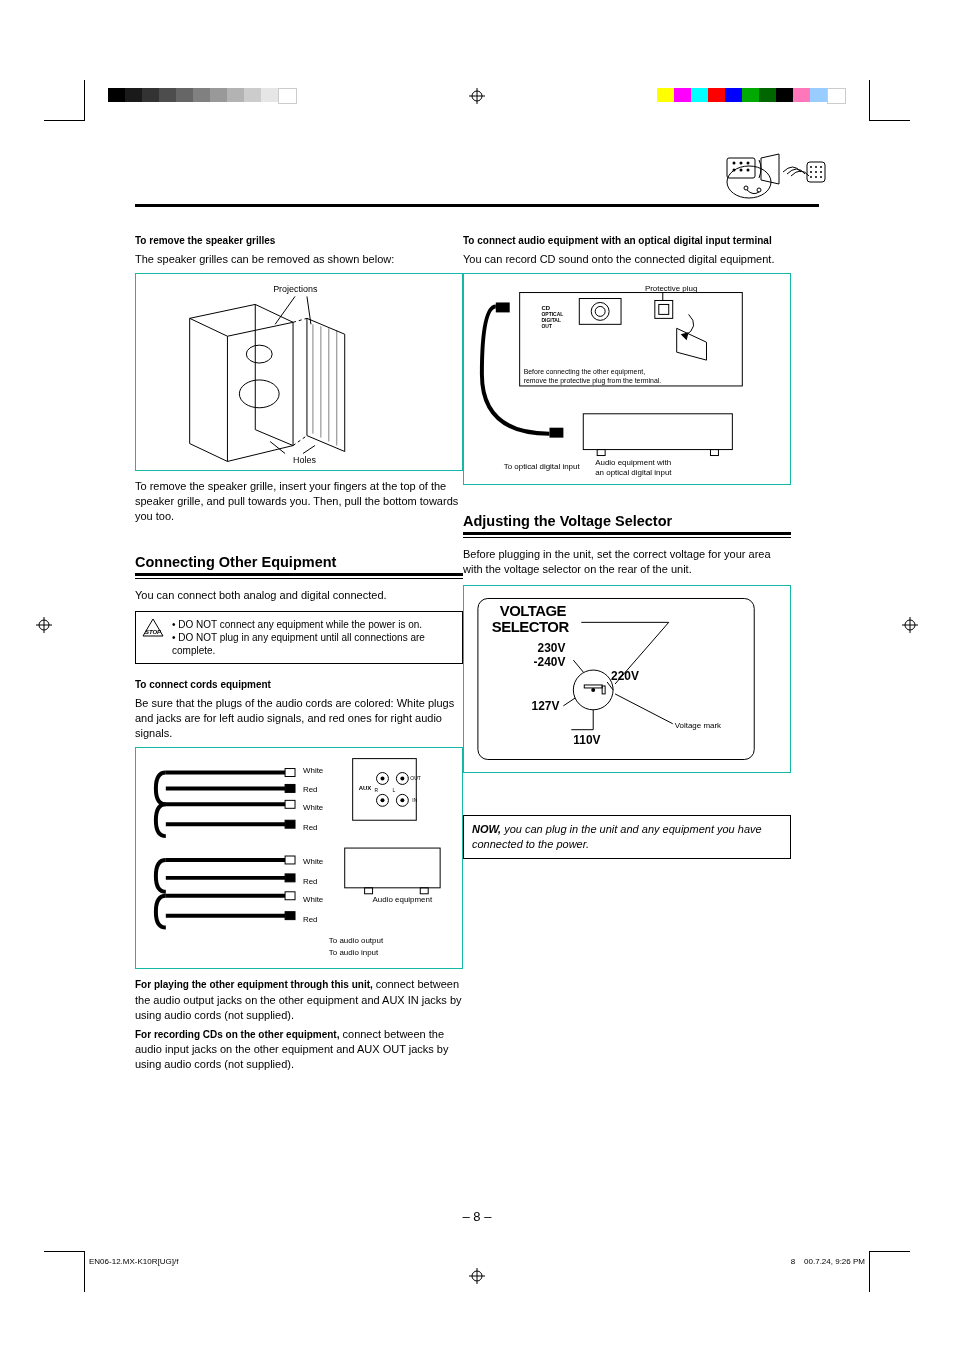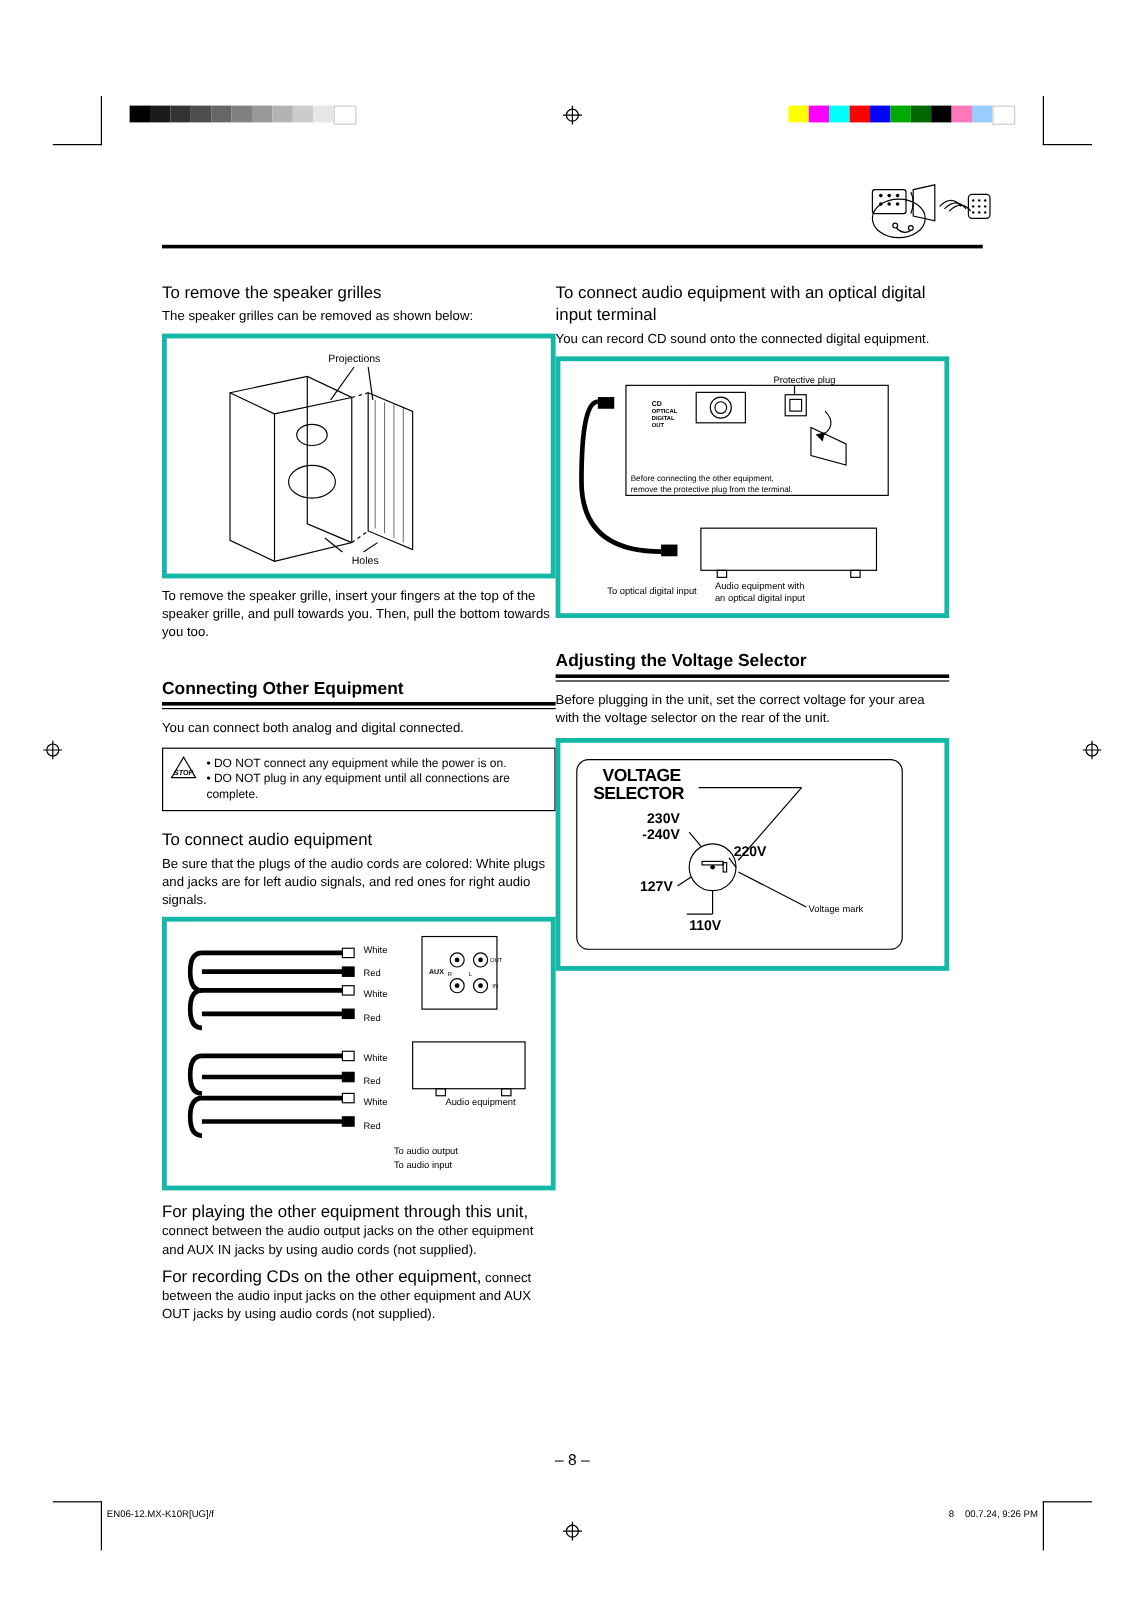--- a/index.html
+++ b/index.html
@@ -18,24 +18,24 @@
   .colorbar{position:absolute;top:88px;height:14px;display:flex}
   .colorbar div{width:17px;height:14px}
   .cb-left{left:108px}
   .cb-right{right:108px}
   .content{position:absolute;left:135px;top:150px;width:684px;height:1060px}
   .topdiv{position:absolute;top:54px;left:0;width:100%;height:3px;background:#000}
   .mascot{position:absolute;top:-6px;right:-10px;width:128px;height:56px}
   .col{position:absolute;width:328px}
   .col-left{left:0}
   .col-right{left:328px}
-  .h-bold{font-weight:normal;font-size:14px;line-height:1.35}
+  .h-bold{font-weight:bold;font-size:10px;line-height:1.35}
   .body{font-size:11px;line-height:1.38}
   .italic{font-style:italic}
-  .figure{border:4px solid #14b8a6}
+  .figure{border:1px solid #14b8a6}
   .section-title{font-weight:bold;font-size:14.5px;padding-bottom:3px;border-bottom:3px solid #000;position:relative}
   .section-title::after{content:"";position:absolute;left:0;right:0;bottom:-6px;height:1px;background:#000}
   .stopbox{border:1px solid #000;padding:6px 8px 6px 8px;position:relative}
   .stopbox .icon{position:absolute;left:6px;top:6px}
   .stopbox .txt{margin-left:28px;font-size:10px;line-height:1.3}
   .pagenum{position:absolute;bottom:-14px;left:0;right:0;text-align:center;font-size:13px}
   .footer-left{position:absolute;bottom:-56px;left:-46px;font-size:8px}
   .footer-right{position:absolute;bottom:-56px;right:-46px;font-size:8px}
 </style>
 </head>
@@ -171,21 +171,21 @@
       <div class="body">You can connect both analog and digital connected.</div>
       <div style="height:8px"></div>
       <div class="stopbox">
         <div class="icon"><svg width="22" height="20" viewBox="0 0 22 20">
               <path d="M11 1 L21 18 L1 18 Z" fill="none" stroke="#000"></path>
               <text x="11" y="16" font-size="6" font-style="italic" text-anchor="middle" font-weight="bold">STOP</text>
             </svg></div>
         <div class="txt">• <span>DO NOT connect any equipment while the power is on.</span><br>• <span>DO NOT plug in any equipment until all connections are complete.</span></div>
       </div>
       <div style="height:14px"></div>
-      <div class="h-bold">To connect audio equipment</div>
+      <div class="h-bold">To connect cords equipment</div>
       <div style="height:4px"></div>
       <div class="body">Be sure that the plugs of the audio cords are colored: White plugs and jacks are for left audio signals, and red ones for right audio signals.</div>
       <div style="height:6px"></div>
       <div class="figure" style="height:220px;position:relative">
         <svg viewBox="0 0 328 220" style="width:100%;height:100%">
           <g font-size="8">
             <text x="168" y="24">White</text>
               <text x="168" y="44">Red</text>
             <text x="168" y="62">White</text>
               <text x="168" y="82">Red</text>
@@ -317,19 +317,22 @@
           <line x1="118" y1="36" x2="206" y2="36" stroke="#000"></line>
             <line x1="206" y1="36" x2="152" y2="98" stroke="#000"></line>
           <text x="212" y="142" font-size="8">Voltage mark</text>
           <line x1="210" y1="138" x2="152" y2="108" stroke="#000"></line>
         </svg>
       </div>
       <div style="height:10px"></div>
 
       <div style="height:18px"></div>
       <div style="height:14px"></div>
+      <div style="border:1px solid #000;padding:6px 8px" class="body italic">
+        <span style="font-weight:bold">NOW,</span><span> you can plug in the unit and any equipment you have connected to the power.</span>
+      </div>
     </div>
 
     <div class="pagenum">– 8 –</div>
     <div class="footer-left"><span>EN06-12.MX-K10R[UG]/f</span></div>
     <div class="footer-right"><span>8</span>&nbsp;&nbsp;&nbsp;&nbsp;<span>00.7.24, 9:26 PM</span></div>
   </div>
 </div>
 
 </body></html>

